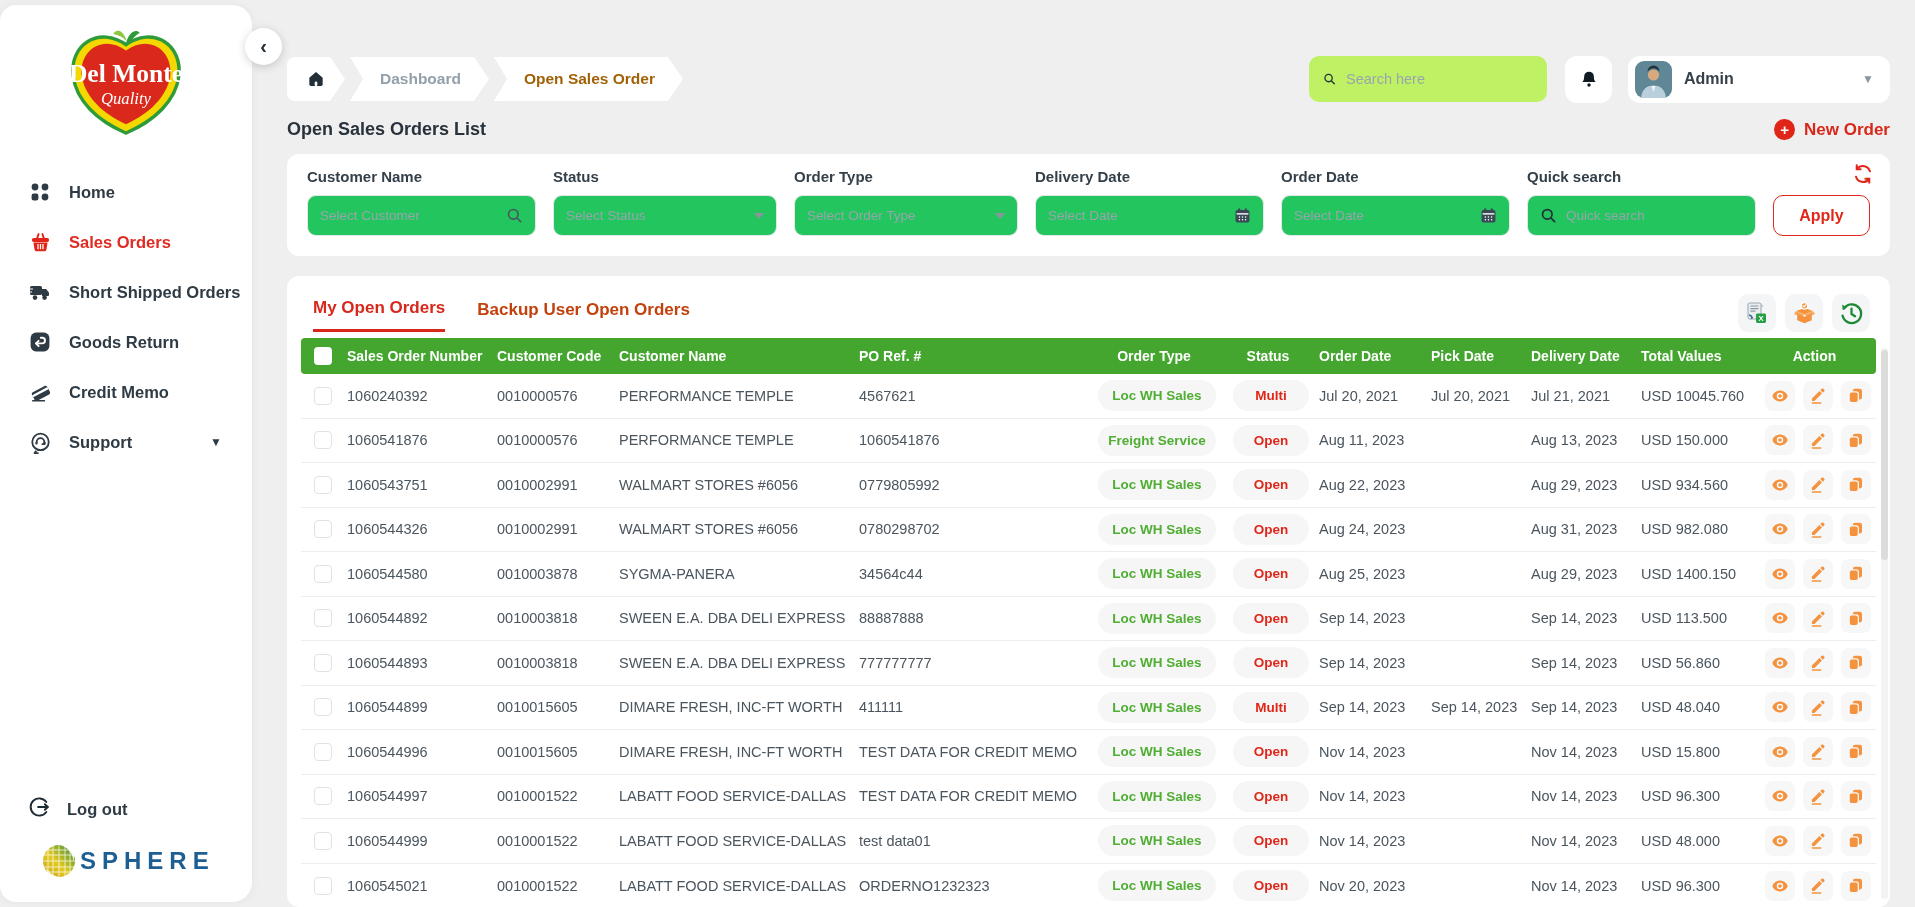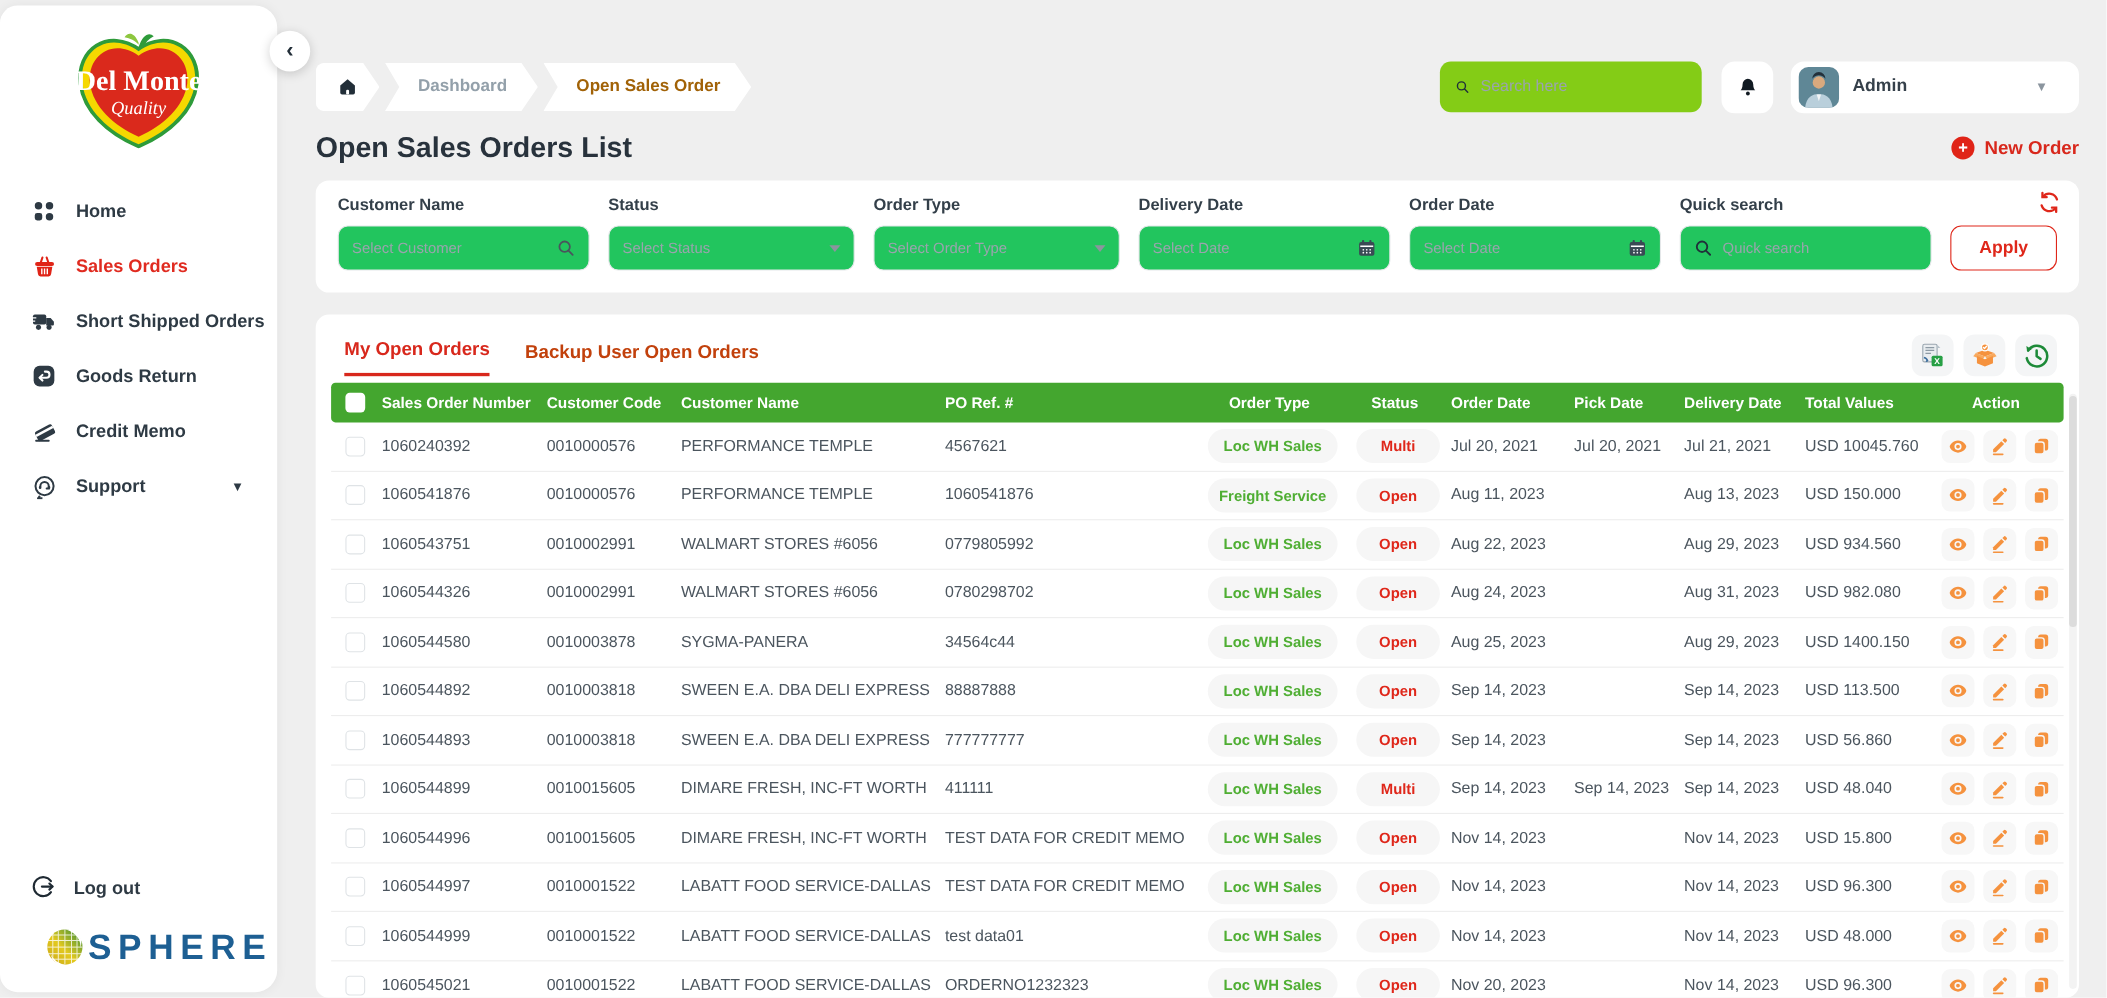--- a/index.html
+++ b/index.html
@@ -19,49 +19,49 @@
   .menu { padding:10px 0 0 28px; display:flex; flex-direction:column; }
   .menu-item { display:flex; align-items:center; gap:17px; padding:13px 0; font-size:16.5px; font-weight:600;
                color:#2e3a44; cursor:pointer; }
   .menu-item .mi-icon { width:24px; height:24px; display:flex; align-items:center; justify-content:center; }
   .menu-item.active { color:#e02b20; }
   .menu-item .caret { margin-left:auto; margin-right:30px; color:#2e3a44; font-size:12px; }
   .sidebar-bottom { margin-top:auto; padding:0 0 22px 28px; }
   .logout { display:flex; align-items:center; gap:17px; font-size:16.5px; font-weight:600; color:#2e3a44;
             padding:10px 0 14px; cursor:pointer; }
   .sphere { display:flex; align-items:center; gap:2px; padding-left:12px; margin-top:6px; }
-  .sphere-text { font-size:32px; font-weight:bold; letter-spacing:6px; color:#1d5f93; }
+  .sphere-text { font-size:24px; font-weight:bold; letter-spacing:6px; color:#1d5f93; }
 
   
   .main { flex:1; padding:15px 25px 0 35px; display:flex; flex-direction:column;margin-top:40px; }
 
   
   .topbar { display:flex; align-items:center; height:48px; }
   .breadcrumb { display:flex; align-items:center; gap:5px; }
   .crumb { height:44px; background:#fff; display:flex; align-items:center; justify-content:center;
            font-size:15.5px; font-weight:600; }
   .crumb.first { width:58px; clip-path:polygon(0 0, calc(100% - 15px) 0, 100% 50%, calc(100% - 15px) 100%, 0 100%); border-radius:8px 0 0 8px; }
   .crumb.mid { clip-path:polygon(0 0, calc(100% - 15px) 0, 100% 50%, calc(100% - 15px) 100%, 0 100%, 13px 50%); padding:0 28px 0 30px; }
   .crumb-dashboard { color:#93a0aa; }
   .crumb-current { color:#a16207; }
   .topbar-spacer { flex:1; }
-  .search-box { width:238px; height:46px; background:#84cc16; border-radius:10px; display:flex; align-items:center;
+  .search-box { width:238px; height:46px; background:#bef264; border-radius:10px; display:flex; align-items:center;
                 padding:0 14px; gap:10px; }
   .search-box input { border:0; outline:0; flex:1; font-size:14.5px; font-family:inherit; color:#333; background:transparent; }
   .search-box input::placeholder { color:#9aa4ad; }
   .icon-btn-bell { width:47px; height:47px; background:#fff; border-radius:12px; margin-left:18px; display:flex;
                    align-items:center; justify-content:center; cursor:pointer; }
   .user-box { width:262px; height:47px; background:#fff; border-radius:12px; margin-left:16px; display:flex;
-              align-items:center; padding:0 28px 0 7px; gap:12px; cursor:pointer; }
+              align-items:center; padding:0 16px 0 7px; gap:12px; cursor:pointer; }
   .user-name { font-size:16px; font-weight:600; color:#35404a; }
   .user-caret { margin-left:auto; color:#8b959e; font-size:12px; }
 
   
   .title-row { display:flex; align-items:center; margin-top:16px; }
-  .page-title { font-size:26px; font-weight:bold; color:#28323c; }
+  .page-title { font-size:18px; font-weight:bold; color:#28323c; }
   .new-order { margin-left:auto; display:flex; align-items:center; gap:9px; cursor:pointer; }
   .new-order-plus { width:21px; height:21px; border-radius:50%; background:#e02417; color:#fff; display:flex;
                     align-items:center; justify-content:center; font-size:15px; font-weight:bold; line-height:1; }
   .new-order-label { color:#d8281c; font-size:17px; font-weight:bold; }
 
   
   .filter-card { position:relative; background:#fff; border-radius:12px; margin-top:14px; padding:14px 20px 20px; }
   .filter-row { display:flex; gap:17px; align-items:flex-end; }
   .ffield { flex:1; }
   .ffield label { display:block; font-size:15px; font-weight:bold; color:#333f49; margin-bottom:10px; }

